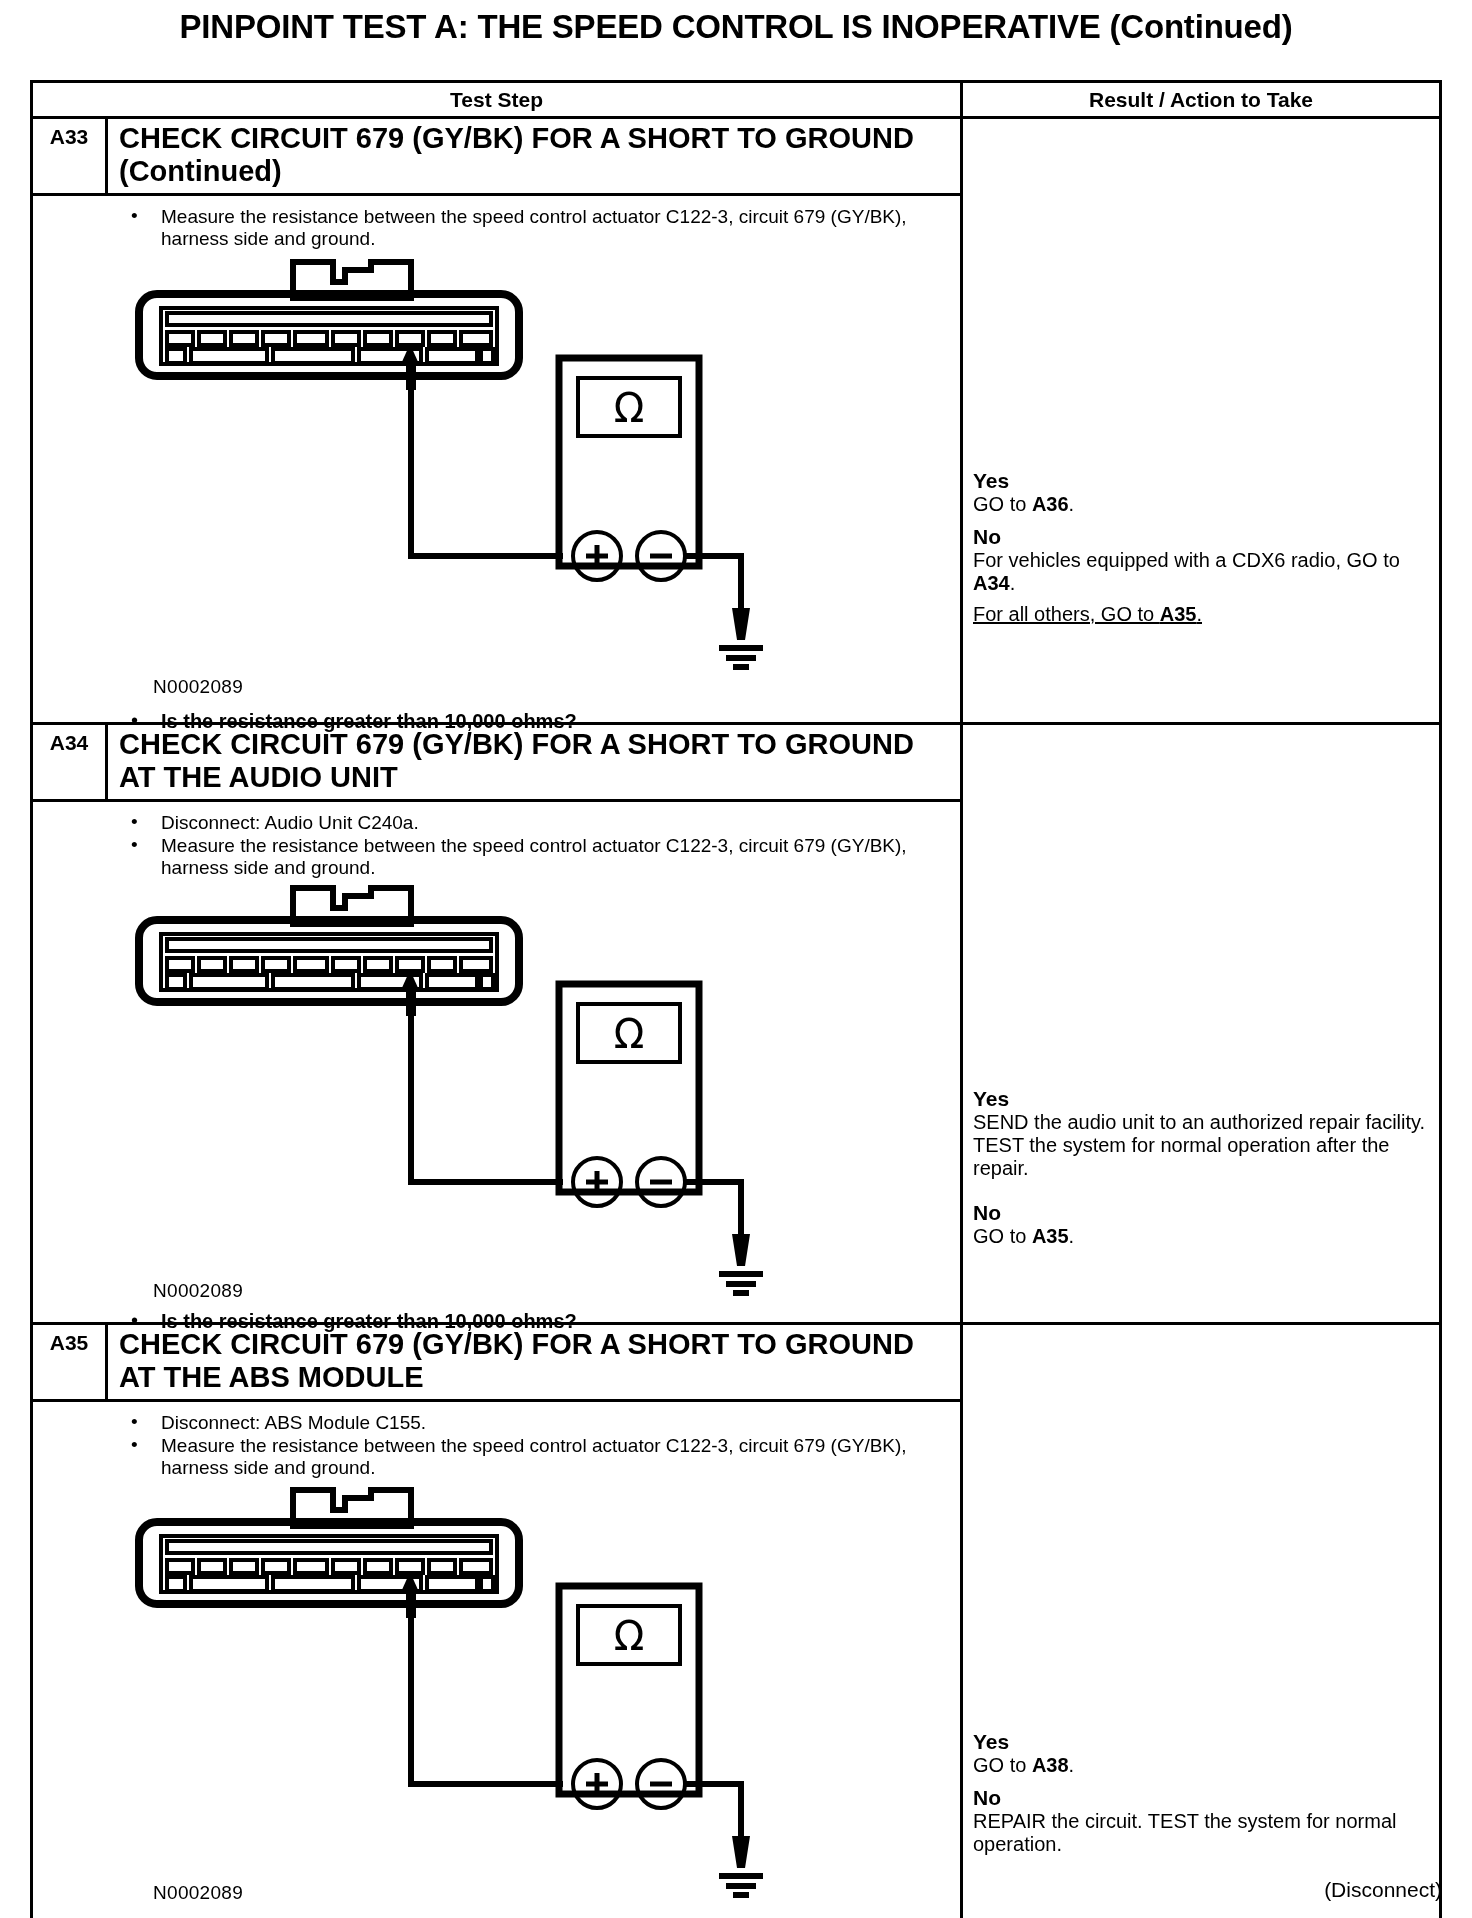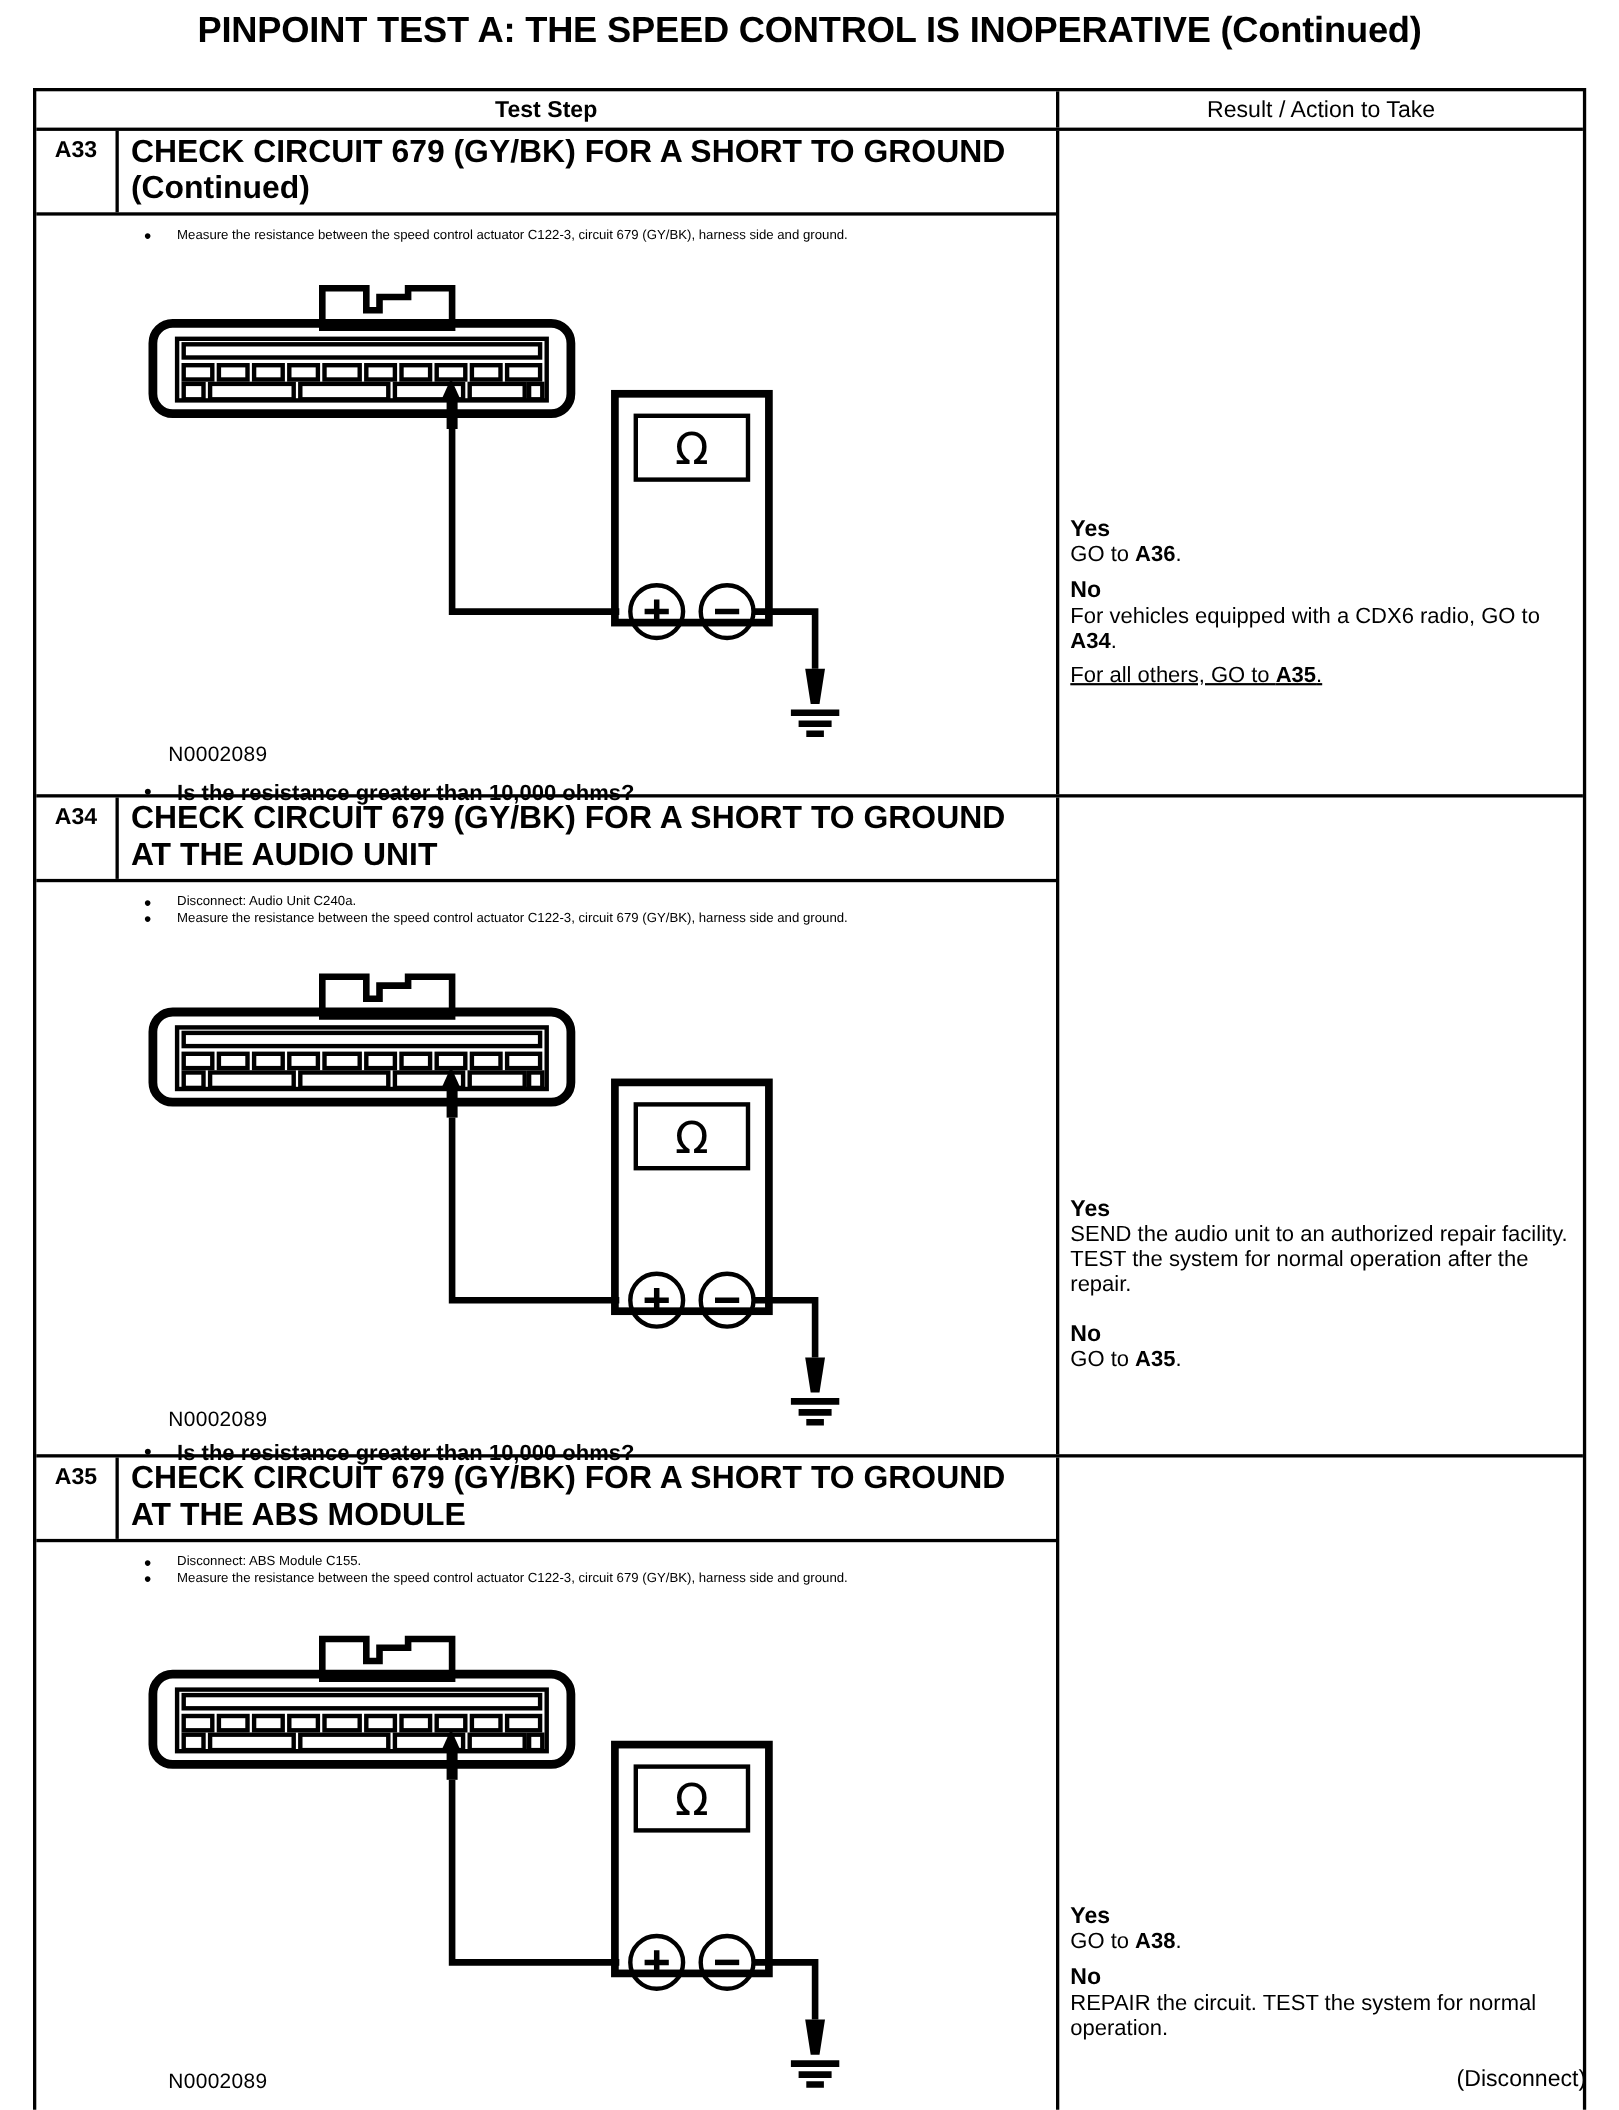--- a/index.html
+++ b/index.html
@@ -45,21 +45,21 @@
   }
   .th-left {
     width: 930px;
     border-right: 3px solid #000;
     display: flex; align-items: center; justify-content: center;
     font-weight: bold; font-size: 21px;
   }
   .th-right {
     flex: 1;
     display: flex; align-items: center; justify-content: center;
-    font-weight: normal; font-size: 21px;
+    font-weight: bold; font-size: 21px;
   }
 
   .step-row {
     display: flex;
     border-bottom: 3px solid #000;
   }
   .step-row:last-child { border-bottom: none; }
 
   .col-left {
     width: 930px;
@@ -100,21 +100,21 @@
   }
 
   
   ul.bullets {
     list-style: none;
     margin: 0;
     padding: 10px 0 0 0;
   }
   ul.bullets li {
     position: relative;
-    font-size: 12px;
+    font-size: 19px;
     line-height: 1.18;
     padding-left: 128px;
     margin-bottom: 1px;
   }
   ul.bullets li::before {
     content: "\2022";
     position: absolute;
     left: 98px;
     top: -1px;
     font-size: 19px;

